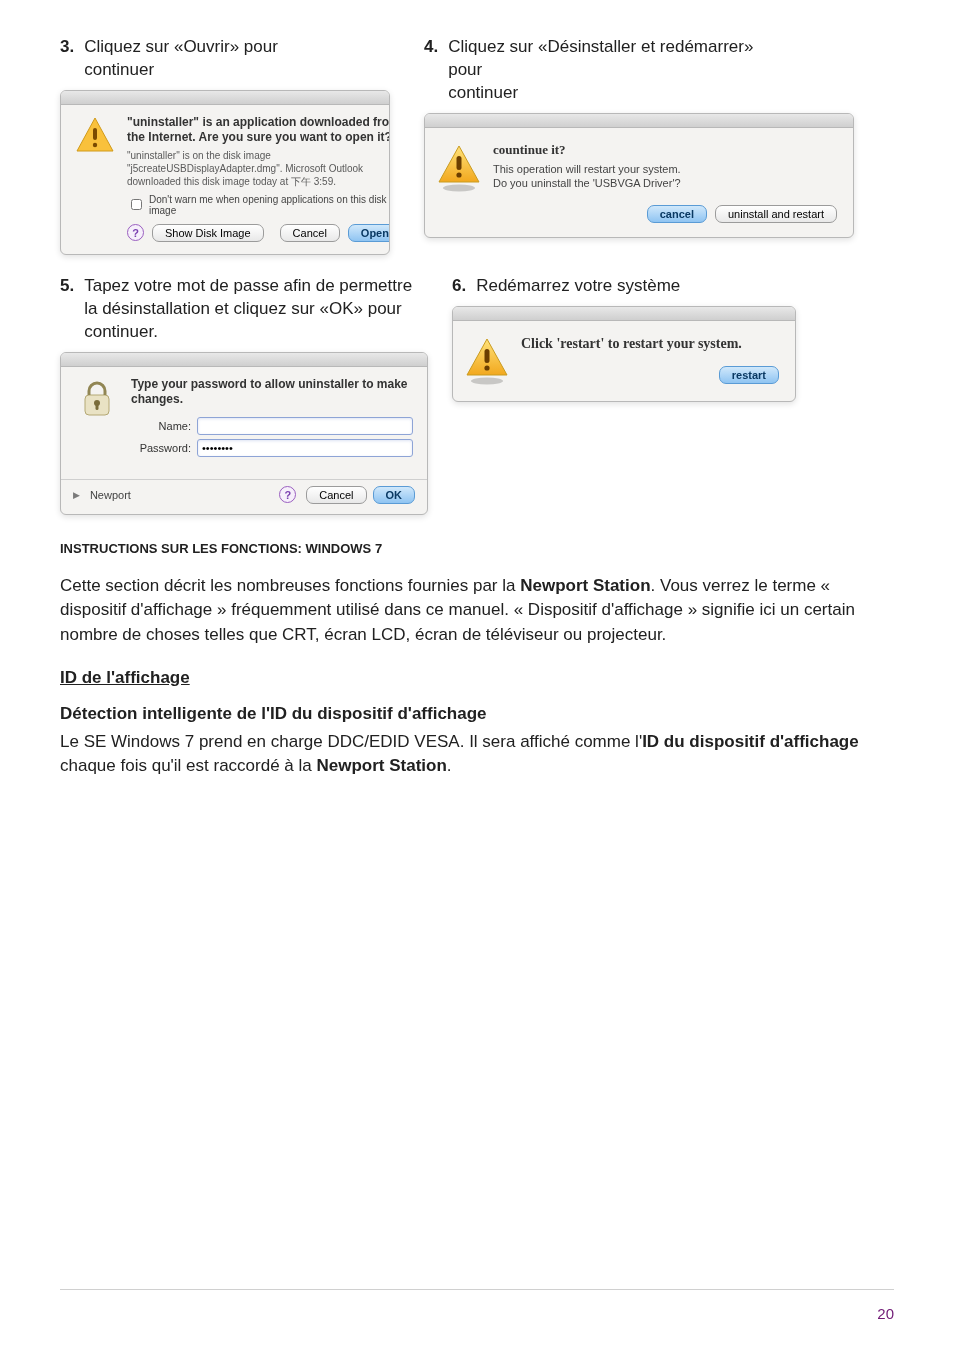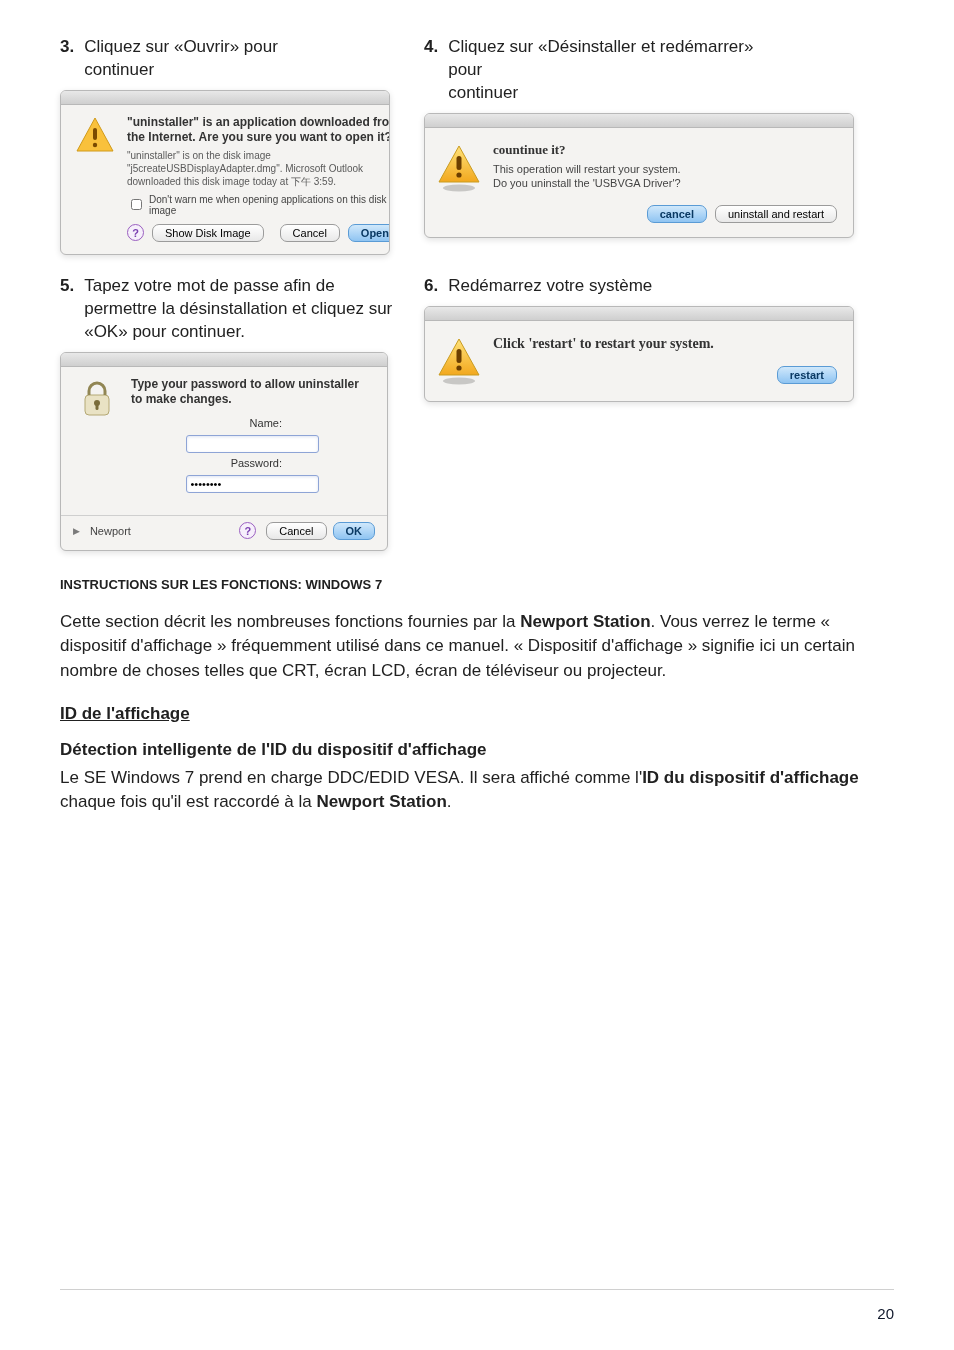--- a/index.html
+++ b/index.html
@@ -80,21 +80,21 @@
   }
 
   
   .shiny-icon svg { width:44px; height:50px;}
   .dialog4 .dialog-body, .dialog6 .dialog-body { padding:14px 16px 14px 12px; }
   .dialog4 .bold, .dialog6 .bold { font-size:13px; margin-bottom:4px;font-family:Liberation Serif, serif; }
   .dialog4 .sub2 { font-size:11px; color:#444; line-height:1.3;}
   .dialog4 .btn-row, .dialog6 .btn-row { justify-content:flex-end; margin-top:14px;}
 
   
-  .form-row { display:flex; align-items:center; gap:6px; margin:4px 0; font-size:11px;flex-direction:column; }
+  .form-row { display:flex; align-items:center; gap:6px; margin:4px 0; font-size:11px; }
   .form-row label { width:60px; text-align:right; }
   .form-row input {
     flex:1; border:1px solid #8ea4d6; border-radius:3px; padding:2px 4px;
     font-family:inherit; font-size:11px; height:18px;
     box-shadow: inset 0 1px 3px rgba(90,120,200,0.2);
   }
   .details-row {
     border-top:1px solid #cfcfcf; margin-top:6px; padding:6px 12px 10px 12px;
     display:flex; align-items:center; gap:10px; font-family:"Lucida Grande",Arial,sans-serif;
   }
@@ -119,21 +119,21 @@
     text-decoration: underline;
     margin: 10px 0 16px 0;
   }
   .sub-h2 {
     font-size: 17px;
     font-weight: 700;
     margin-bottom: 6px;
   }
   .page-num {
     position:absolute; bottom:28px; right:60px;
-    color:#0f172a; font-size:15px;
+    color:#701a75; font-size:15px;
   }
   .footer-line {
     position:absolute; left:60px; right:60px; bottom:60px;
     border-top:1px solid #d0d0d0;
   }
 </style>
 </head>
 <body>
 
 <div class="two-col">
@@ -223,21 +223,21 @@
 <div class="two-col">
   <div class="col" style="flex:0 0 340px;">
     <div class="step-head">
       <span class="step-num">5.</span>
       <span>
         <span>Tapez votre mot de passe afin de permettre la désinstallation et </span>
         <span class="underline-word">cliquez sur «OK» pour continuer.</span>
       </span>
     </div>
 
-    <div class="dialog" style="width:328px;">
+    <div class="dialog" style="width:368px;">
       <div class="dialog-header-strip"></div>
       <div class="dialog-body">
         <div class="icon-col">
           <div class="lock-icon">
             <svg viewBox="0 0 44 44">
               <rect x="10" y="18" width="24" height="20" rx="4" fill="#e9e2c4" stroke="#b4a874"></rect>
               <path d="M14 18 v-4 a8 8 0 0 1 16 0 v4" fill="none" stroke="#918654" stroke-width="3"></path>
               <circle cx="22" cy="26" r="3" fill="#7a6c3a"></circle>
                 <rect x="20.5" y="27" width="3" height="6" rx="1.5" fill="#7a6c3a"></rect>
             </svg>
@@ -266,21 +266,21 @@
       </div>
     </div>
   </div>
 
   <div class="col">
     <div class="step-head">
       <span class="step-num">6.</span>
       <span>Redémarrez votre système</span>
     </div>
 
-    <div class="dialog dialog6" style="width:430px;">
+    <div class="dialog dialog6" style="width:344px;">
       <div class="dialog-header-strip"></div>
       <div class="dialog-body">
         <div class="icon-col">
           <div class="shiny-icon">
             <svg viewBox="0 0 44 50">
               <polygon points="22,4 42,40 2,40" fill="url(#g6)" stroke="#c99b20"></polygon>
               <defs>
                   <linearGradient id="g6" x1="0" y1="0" x2="0" y2="1">
                     <stop offset="0" stop-color="#ffe27a"></stop>
                     <stop offset="1" stop-color="#f2a81e"></stop>

